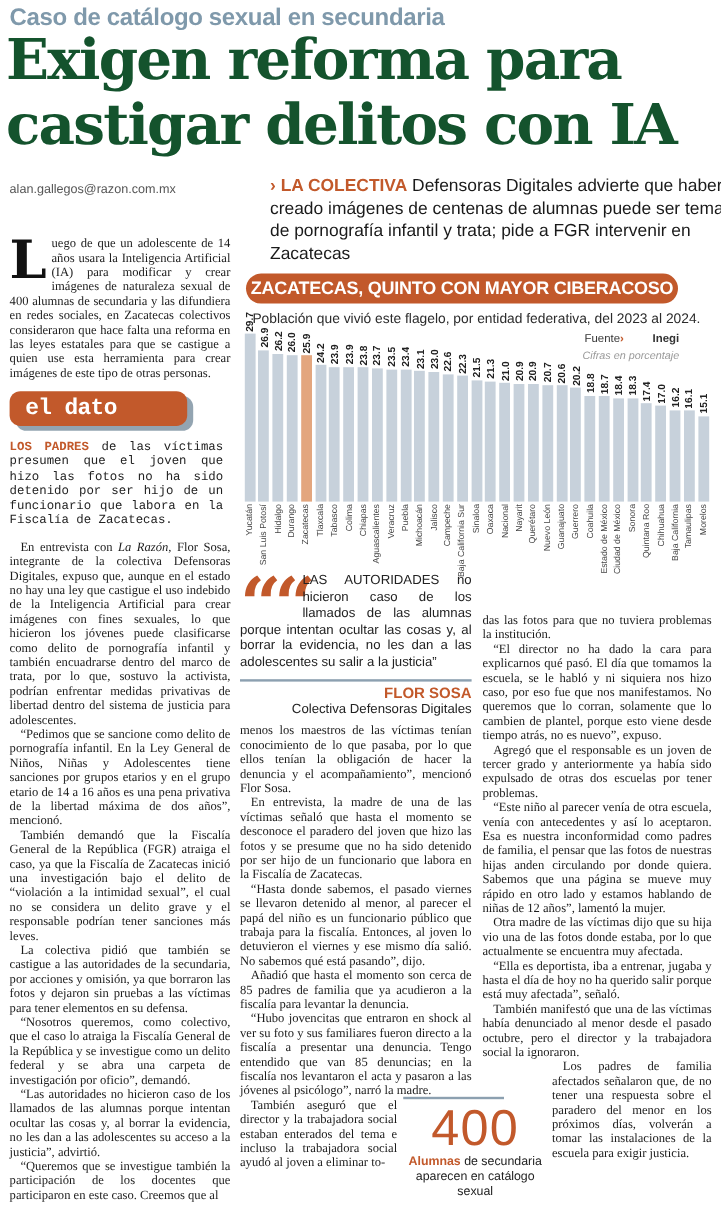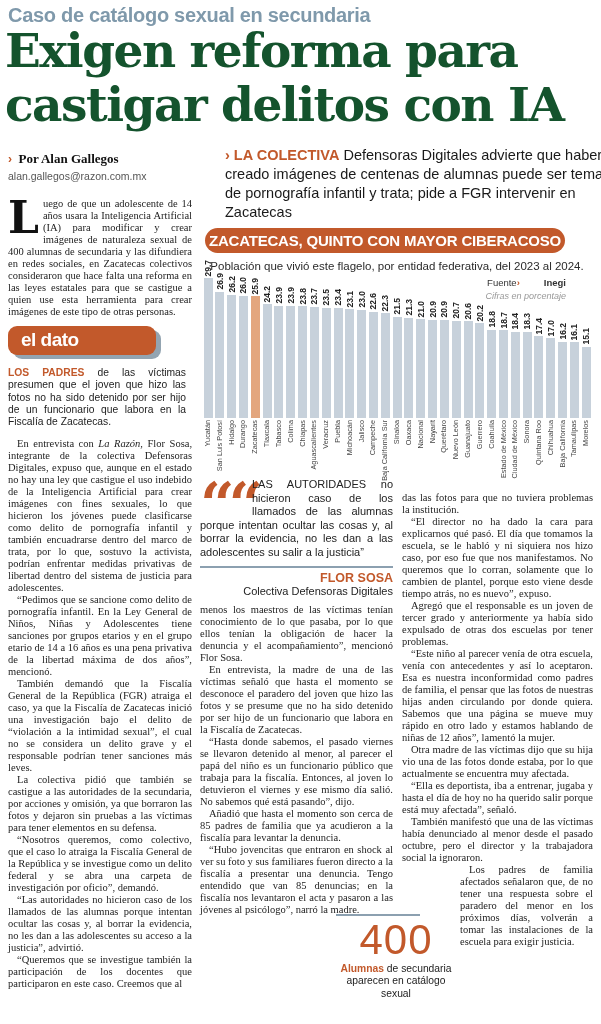--- a/index.html
+++ b/index.html
@@ -50,31 +50,31 @@
   .vlabel{font-weight:bold;font-size:8.5px;line-height:10px;color:#222;margin-bottom:2px;white-space:nowrap;}
   .bar{width:9px;}
   .xlabels{position:absolute;left:0;top:192px;width:394px;height:112px;}
   .xlabel{position:absolute;top:0;font-size:7.3px;line-height:9px;color:#444;white-space:nowrap;}
 
   
   .col{position:absolute;font-family:"Liberation Serif","DejaVu Serif",serif;
        font-size:10.5px;line-height:12px;text-align:justify;color:var(--ink);}
   #col1{left:8px;top:198px;width:184px;}
   #col2{left:200px;top:478px;width:193px;}
-  #col3{left:402px;top:492px;width:191px;}
+  #col3{left:402px;top:512px;width:191px;}
   .bp{text-indent:9px;margin:0;}
   .bp.ni{text-indent:0;}
   .dropcap{float:left;font-family:"DejaVu Serif",serif;font-weight:bold;font-size:44px;
            line-height:36px;padding:2px 4px 0 0;color:#111;}
   .spacer{background:transparent;}
   .spacer-right{float:right;width:62px;height:86px;}
   .spacer-left{float:left;width:58px;height:90px;margin-top:36px;}
 
   
-  .eldato{margin:8px 6px 10px 0;font-family:Liberation Sans, sans-serif;}
+  .eldato{margin:8px 6px 10px 0;font-family:Liberation Mono, monospace;}
   .eldato-title{width:148px;height:29px;background:var(--accent);border-radius:9px;
                 color:#fff;font-weight:bold;font-size:19px;line-height:28px;
                 padding-left:13px;letter-spacing:-0.5px;
                 box-shadow:5px 4px 0 0 #93A4B1;}
   .eldato-text{margin-top:12px;font-size:10.3px;line-height:12.3px;text-align:justify;color:#222;}
 
   
   .quote{font-family:"Liberation Sans",sans-serif;margin-bottom:7px;}
   .qmark{float:left;width:52px;height:40px;font-family:"DejaVu Serif",serif;font-weight:bold;
          font-size:60px;line-height:52px;color:var(--accent);letter-spacing:-6px;}
@@ -92,24 +92,20 @@
 </style>
 </head>
 <body>
 
 <div id="page">
 
   <div class="kicker">Caso de catálogo sexual en secundaria</div>
   <h1 class="headline">Exigen reforma para castigar delitos con IA</h1>
 
   <div class="byline">
-    <div>
-      <span class="arrow">›</span>
-      <span class="author">Por Alan Gallegos</span>
-    </div>
     <div class="email">alan.gallegos@razon.com.mx</div>
   </div>
 
   <div class="deck"><span class="run-o">› LA COLECTIVA</span><span> Defensoras Digitales advierte que haber creado imágenes de centenas de alumnas puede ser tema de pornografía infantil y trata; pide a FGR intervenir en Zacatecas</span></div>
 
   <div class="chart">
     <div class="chart-title-bar">ZACATECAS, QUINTO CON MAYOR CIBERACOSO</div>
     <div class="chart-sub">Población que vivió este flagelo, por entidad federativa, del 2023 al 2024.</div>
     <div class="chart-source">
       <span>Fuente</span><span class="src-arrow">›</span><span class="src-name">Inegi</span>
@@ -313,20 +309,21 @@
       <div class="qauthor">FLOR SOSA</div>
       <div class="qrole">Colectiva Defensoras Digitales</div>
     </div>
     <div>
         <p class="bp ni"><span>menos los maestros de las víctimas tenían conocimiento de lo que pasaba, por lo que ellos tenían la obligación de hacer la denuncia y el acompañamiento”, mencionó Flor Sosa.</span></p>
         <p class="bp"><span>En entrevista, la madre de una de las víctimas señaló que hasta el momento se desconoce el paradero del joven que hizo las fotos y se presume que no ha sido detenido por ser hijo de un funcionario que labora en la Fiscalía de Zacatecas.</span></p>
         <p class="bp"><span>“Hasta donde sabemos, el pasado viernes se llevaron detenido al menor, al parecer el papá del niño es un funcionario público que trabaja para la fiscalía. Entonces, al joven lo detuvieron el viernes y ese mismo día salió. No sabemos qué está pasando”, dijo.</span></p>
         <p class="bp"><span>Añadió que hasta el momento son cerca de 85 padres de familia que ya acudieron a la fiscalía para levantar la denuncia.</span></p>
         <p class="bp"><span>“Hubo jovencitas que entraron en shock al ver su foto y sus familiares fueron directo a la fiscalía a presentar una denuncia. Tengo entendido que van 85 denuncias; en la fiscalía nos levantaron el acta y pasaron a las jóvenes al psicólogo”, narró la madre.</span></p>
         <div class="spacer spacer-right"></div>
+        <p class="bp"><span>También aseguró que el director y la trabajadora social estaban enterados del tema e incluso la trabajadora social ayudó al joven a eliminar to-</span></p>
       </div>
   </div>
 
   <div class="col" id="col3">
     <div>
         <p class="bp ni"><span>das las fotos para que no tuviera problemas la institución.</span></p>
         <p class="bp"><span>“El director no ha dado la cara para explicarnos qué pasó. El día que tomamos la escuela, se le habló y ni siquiera nos hizo caso, por eso fue que nos manifestamos. No queremos que lo corran, solamente que lo cambien de plantel, porque esto viene desde tiempo atrás, no es nuevo”, expuso.</span></p>
         <p class="bp"><span>Agregó que el responsable es un joven de tercer grado y anteriormente ya había sido expulsado de otras dos escuelas por tener problemas.</span></p>
         <p class="bp"><span>“Este niño al parecer venía de otra escuela, venía con antecedentes y así lo aceptaron. Esa es nuestra inconformidad como padres de familia, el pensar que las fotos de nuestras hijas anden circulando por donde quiera. Sabemos que una página se mueve muy rápido en otro lado y estamos hablando de niñas de 12 años”, lamentó la mujer.</span></p>
         <p class="bp"><span>Otra madre de las víctimas dijo que su hija vio una de las fotos donde estaba, por lo que actualmente se encuentra muy afectada.</span></p>

